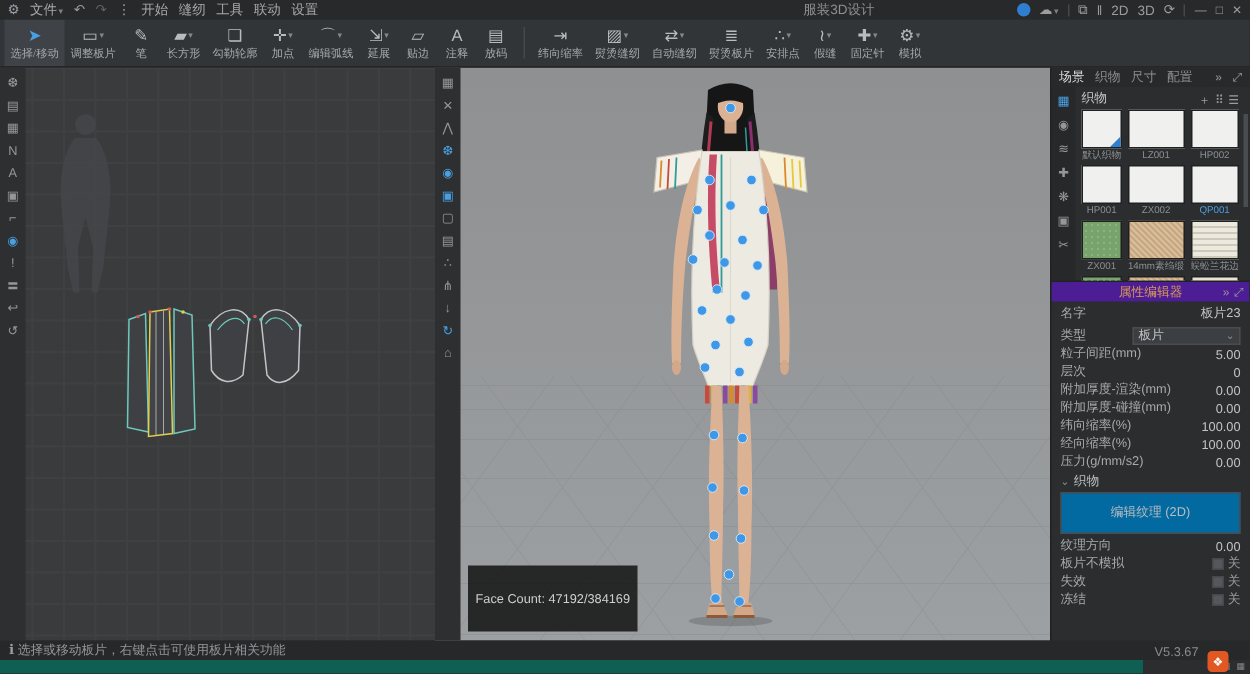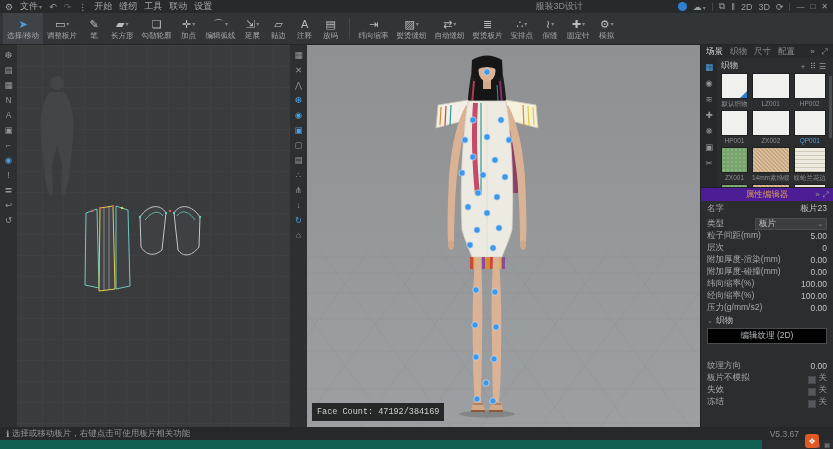--- a/index.html
+++ b/index.html
@@ -64,22 +64,22 @@
   
   .viewport {
     position:absolute; top:45px; left:290px; width:410px; bottom:22px;
     background:linear-gradient(#8e9092, #9da0a2); overflow:hidden;
   }
   .viewport .strip { background:#2d2f31; }
   .svg3d { position:absolute; inset:0; }
   .facecount {
     position:absolute; left:22px; bottom:6px;
     background:rgba(18,18,18,.85); color:#cfcfcf;
-    font-family:Liberation Mono, monospace;
-    font-size:8.5px; padding:4px 5px; z-index:6;
+    font-family:Liberation Sans, sans-serif;
+    font-size:8.5px; padding:17px 5px; z-index:6;
   }
   
   .rightpanel {
     position:absolute; top:45px; right:0; width:133px; bottom:22px;
     background:#2b2d2f; border-left:1px solid #1f2123; font-size:8.5px;
     display:flex; flex-direction:column; overflow:hidden;
   }
   .rtabs { height:13px; flex:none; display:flex; align-items:center; gap:7px; padding:0 5px; color:#8b8e91; background:#27292b; }
   .rtab { cursor:default; }
   .rtab.active { color:#dcdcdc; }
@@ -120,25 +120,25 @@
   .drow { display:flex; align-items:flex-end; justify-content:space-between; height:15px; }
   .dd {
     width:72px; height:12px; background:#3c3f42; border:1px solid #4a4d50;
     display:flex; align-items:center; justify-content:space-between;
     padding:0 3px; color:#c2c4c6; cursor:default;
   }
   .ddc { font-size:7px; color:#8a8d90; }
   .sect { display:flex; align-items:center; gap:3px; height:13px; color:#bdc0c3; }
   .sect .sc { font-size:7px; color:#8a8d90; }
   .btn {
-    height:16px; background:#000000; border:1px solid #4a4d50;
+    height:28px; background:#0369a1; border:1px solid #4a4d50;
     display:flex; align-items:center; justify-content:center;
-    color:#b9bcbf; margin:1px 0 16px 0; cursor:default;
-  }
-  .trow { display:flex; align-items:flex-end; height:12px; }
+    color:#b9bcbf; margin:1px 0 2px 0; cursor:default;
+  }
+  .trow { display:flex; align-items:center; height:12px; }
   .trow .tl { flex:1; }
   .tbox { width:8px; height:8px; background:#54575b; border:1px solid #46484b; margin-right:3px; }
   .tstate { color:#97999c; }
   
   .statusbar {
     position:absolute; left:0; right:0; bottom:9px; height:13px;
     background:#26282a; display:flex; align-items:center;
     padding:0 6px; font-size:8.5px; color:#94979a; z-index:10;
   }
   .statusbar .ver { margin-left:auto; color:#8a8d90; padding-right:28px; }

